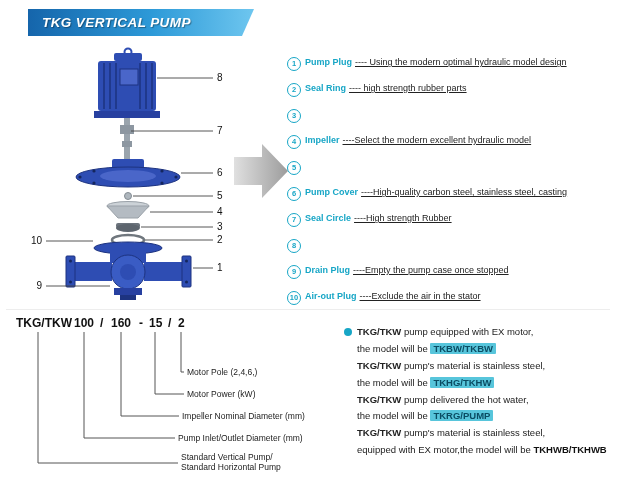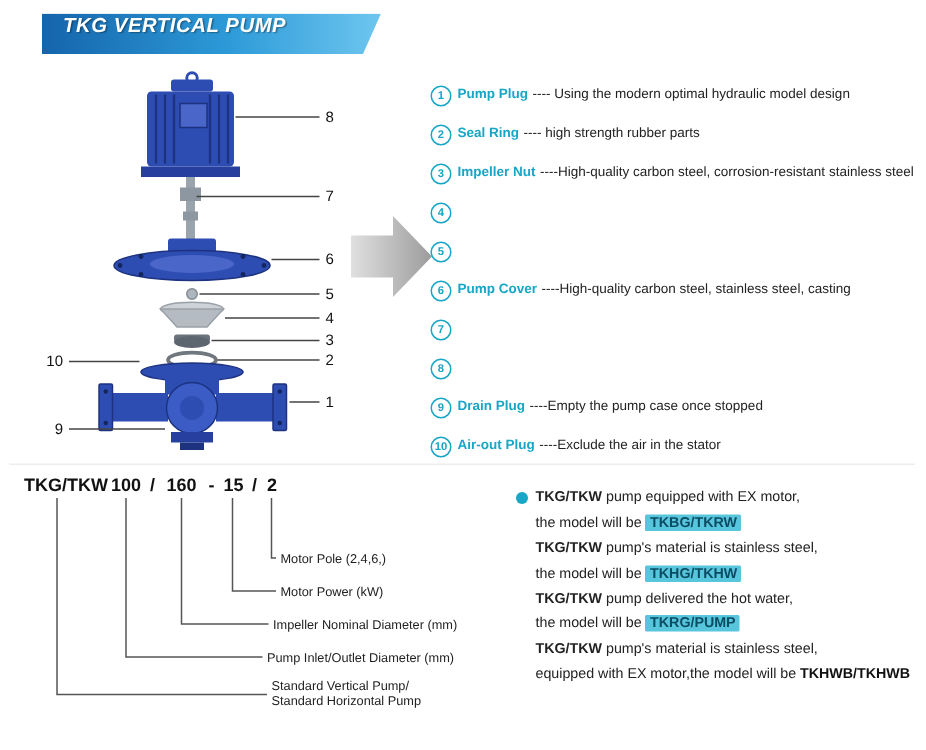--- a/index.html
+++ b/index.html
@@ -3,37 +3,37 @@
 <meta charset="utf-8">
 <style>
   html,body{margin:0;padding:0;background:#fff;}
   .page{position:relative;width:617px;height:500px;background:#fff;overflow:hidden;
         font-family:"Liberation Sans",sans-serif;color:#222;}
 
   
   .banner{position:absolute;left:28px;top:9px;width:226px;height:27px;box-sizing:border-box;
           background:linear-gradient(90deg,var(--banner-blue-dark,#1565ab),#2d9ad8 55%,var(--banner-blue-light,#6ec6ef));
           clip-path:polygon(0 0,100% 0,calc(100% - 12px) 100%,0 100%);
-          display:flex;align-items:flex-start;padding-left:14px;}
+          display:flex;align-items:center;padding-left:14px;}
   .banner-title{color:#fff;font-weight:bold;font-style:italic;font-size:13.5px;
           letter-spacing:.4px;text-shadow:1px 1px 1px rgba(0,0,0,.35);white-space:nowrap;}
 
   
   .diagram{position:absolute;left:10px;top:45px;}
   .callout-num{font:10px "Liberation Sans",sans-serif;fill:#111;}
 
   
   .parts{position:absolute;left:287px;top:57px;width:326px;display:flex;flex-direction:column;gap:12px;}
   .part{display:flex;align-items:flex-start;font-size:9px;line-height:1.25;}
   .pbadge{width:12px;height:12px;border:1px solid var(--accent-teal,#17a6c6);border-radius:50%;
           color:var(--accent-teal,#17a6c6);font-size:7.5px;font-weight:bold;
           display:inline-flex;align-items:center;justify-content:center;flex:0 0 auto;
           margin-right:4px;margin-top:0;}
   .pname{color:var(--accent-teal,#17a6c6);font-weight:bold;margin-right:3px;}
-  .pdesc{color:#222;text-underline-offset:1px;}
+  .pdesc{color:#222;text-decoration:underline;text-underline-offset:1px;}
 
   .divider{position:absolute;left:6px;top:309px;width:604px;height:1px;background:#ededed;}
 
   
   .model{position:absolute;left:8px;top:313px;}
   .code-seg{font:bold 12px "Liberation Sans",sans-serif;fill:#111;}
   .code-label{font:8.5px "Liberation Sans",sans-serif;fill:#222;}
   .leader{stroke:#555;stroke-width:1;fill:none;}
 
   
@@ -158,34 +158,35 @@
     <div class="part">
       <span class="pbadge">1</span>
       <span class="ptext"><span class="pname">Pump Plug</span><span class="pdesc">---- Using the modern optimal hydraulic model design</span></span>
     </div>
     <div class="part">
       <span class="pbadge">2</span>
       <span class="ptext"><span class="pname">Seal Ring</span><span class="pdesc">---- high strength rubber parts</span></span>
     </div>
     <div class="part">
       <span class="pbadge">3</span>
-      <span class="ptext"><span class="pname">Impeller Nut</span><span class="pdesc">----High-quality carbon steel, corrosion-resistant stainless steel</span></span>
     </div>
     <div class="part">
       <span class="pbadge">4</span>
+      <span class="ptext"><span class="pname">Impeller</span><span class="pdesc">----Select the modern excellent hydraulic model</span></span>
     </div>
     <div class="part">
       <span class="pbadge">5</span>
     </div>
     <div class="part">
       <span class="pbadge">6</span>
       <span class="ptext"><span class="pname">Pump Cover</span><span class="pdesc">----High-quality carbon steel, stainless steel, casting</span></span>
     </div>
     <div class="part">
       <span class="pbadge">7</span>
+      <span class="ptext"><span class="pname">Seal Circle</span><span class="pdesc">----High strength Rubber</span></span>
     </div>
     <div class="part">
       <span class="pbadge">8</span>
     </div>
     <div class="part">
       <span class="pbadge">9</span>
       <span class="ptext"><span class="pname">Drain Plug</span><span class="pdesc">----Empty the pump case once stopped</span></span>
     </div>
     <div class="part">
       <span class="pbadge">10</span>
@@ -219,21 +220,21 @@
     <text class="code-label" x="170" y="128">Pump Inlet/Outlet Diameter (mm)</text>
     <text class="code-label" x="173" y="147">Standard Vertical Pump/</text>
     <text class="code-label" x="173" y="157">Standard  Horizontal Pump</text>
   </svg>
 
   <div class="notes">
     <span class="dot"></span>
 
     <div>
       <div class="note-line"><span class="b">TKG/TKW</span><span> pump equipped with EX motor,</span></div>
-      <div class="note-line"><span>the model will be </span><span class="chip">TKBG/TKRW</span></div>
+      <div class="note-line"><span>the model will be </span><span class="chip">TKBW/TKBW</span></div>
     </div>
 
     <div>
       <div class="note-line"><span class="b">TKG/TKW</span><span> pump's material is stainless steel,</span></div>
       <div class="note-line"><span>the model will be </span><span class="chip">TKHG/TKHW</span></div>
     </div>
 
     <div>
       <div class="note-line"><span class="b">TKG/TKW</span><span> pump delivered the hot water,</span></div>
       <div class="note-line"><span>the model will be </span><span class="chip">TKRG/PUMP</span></div>

